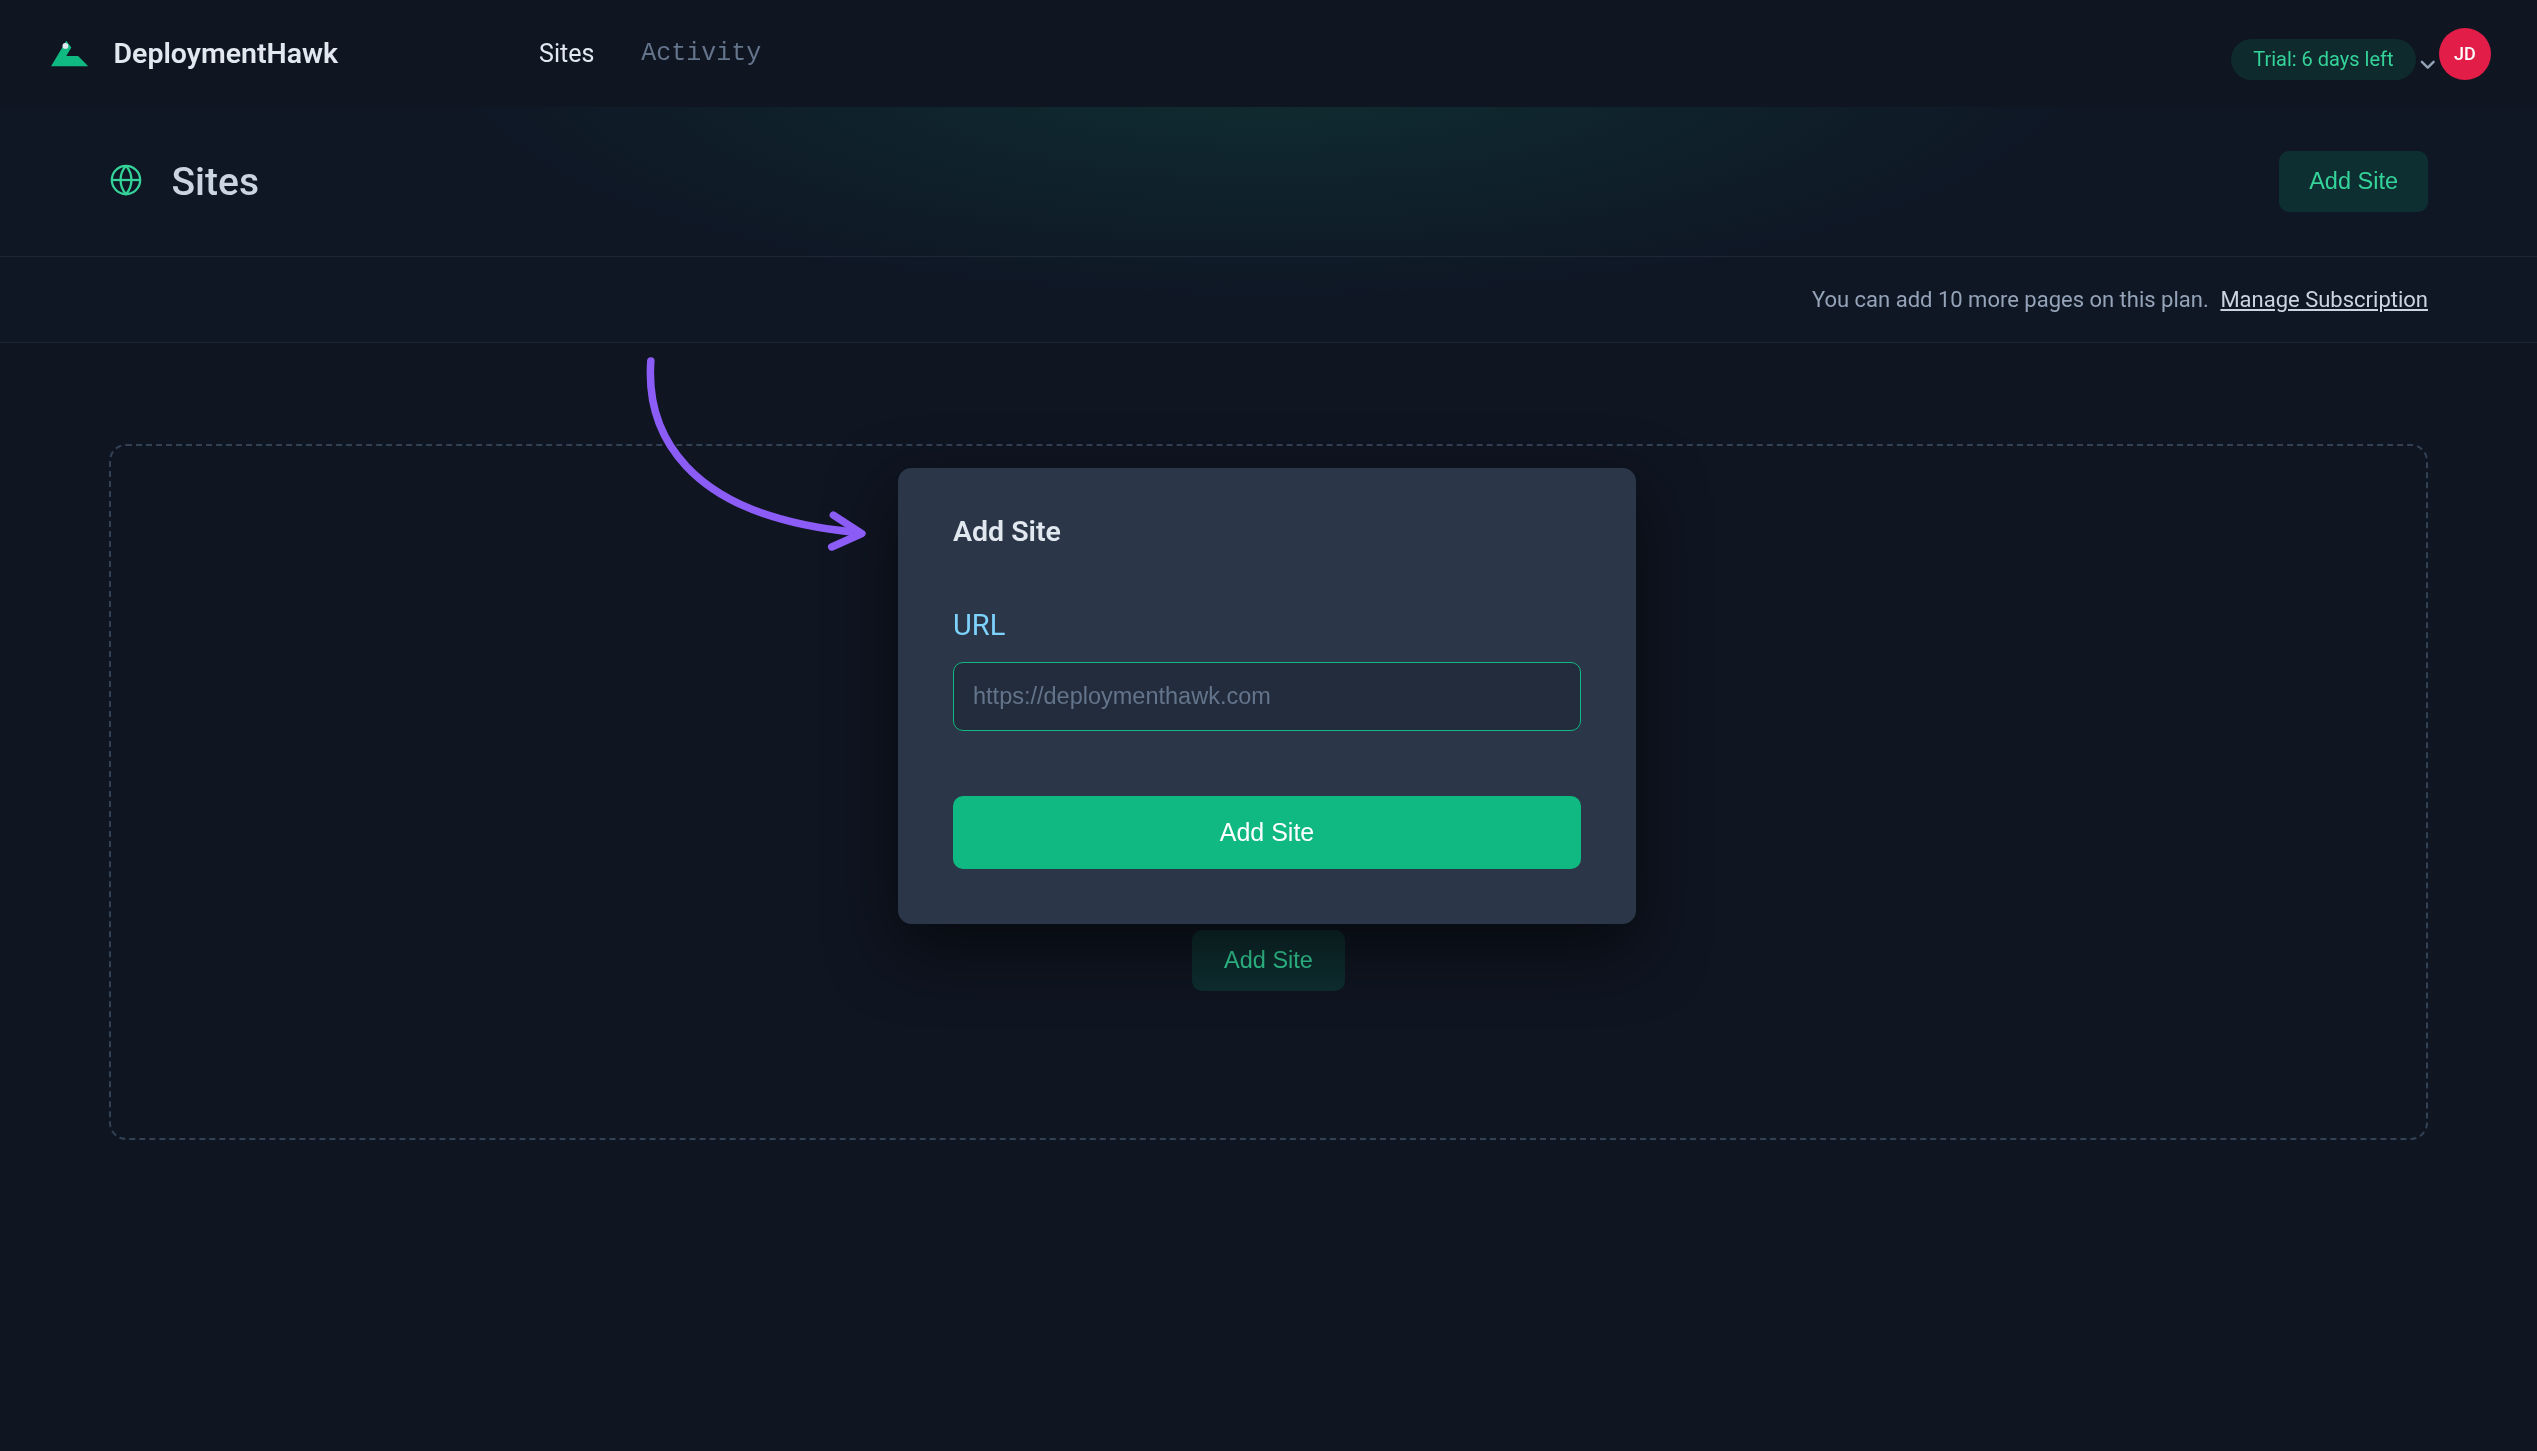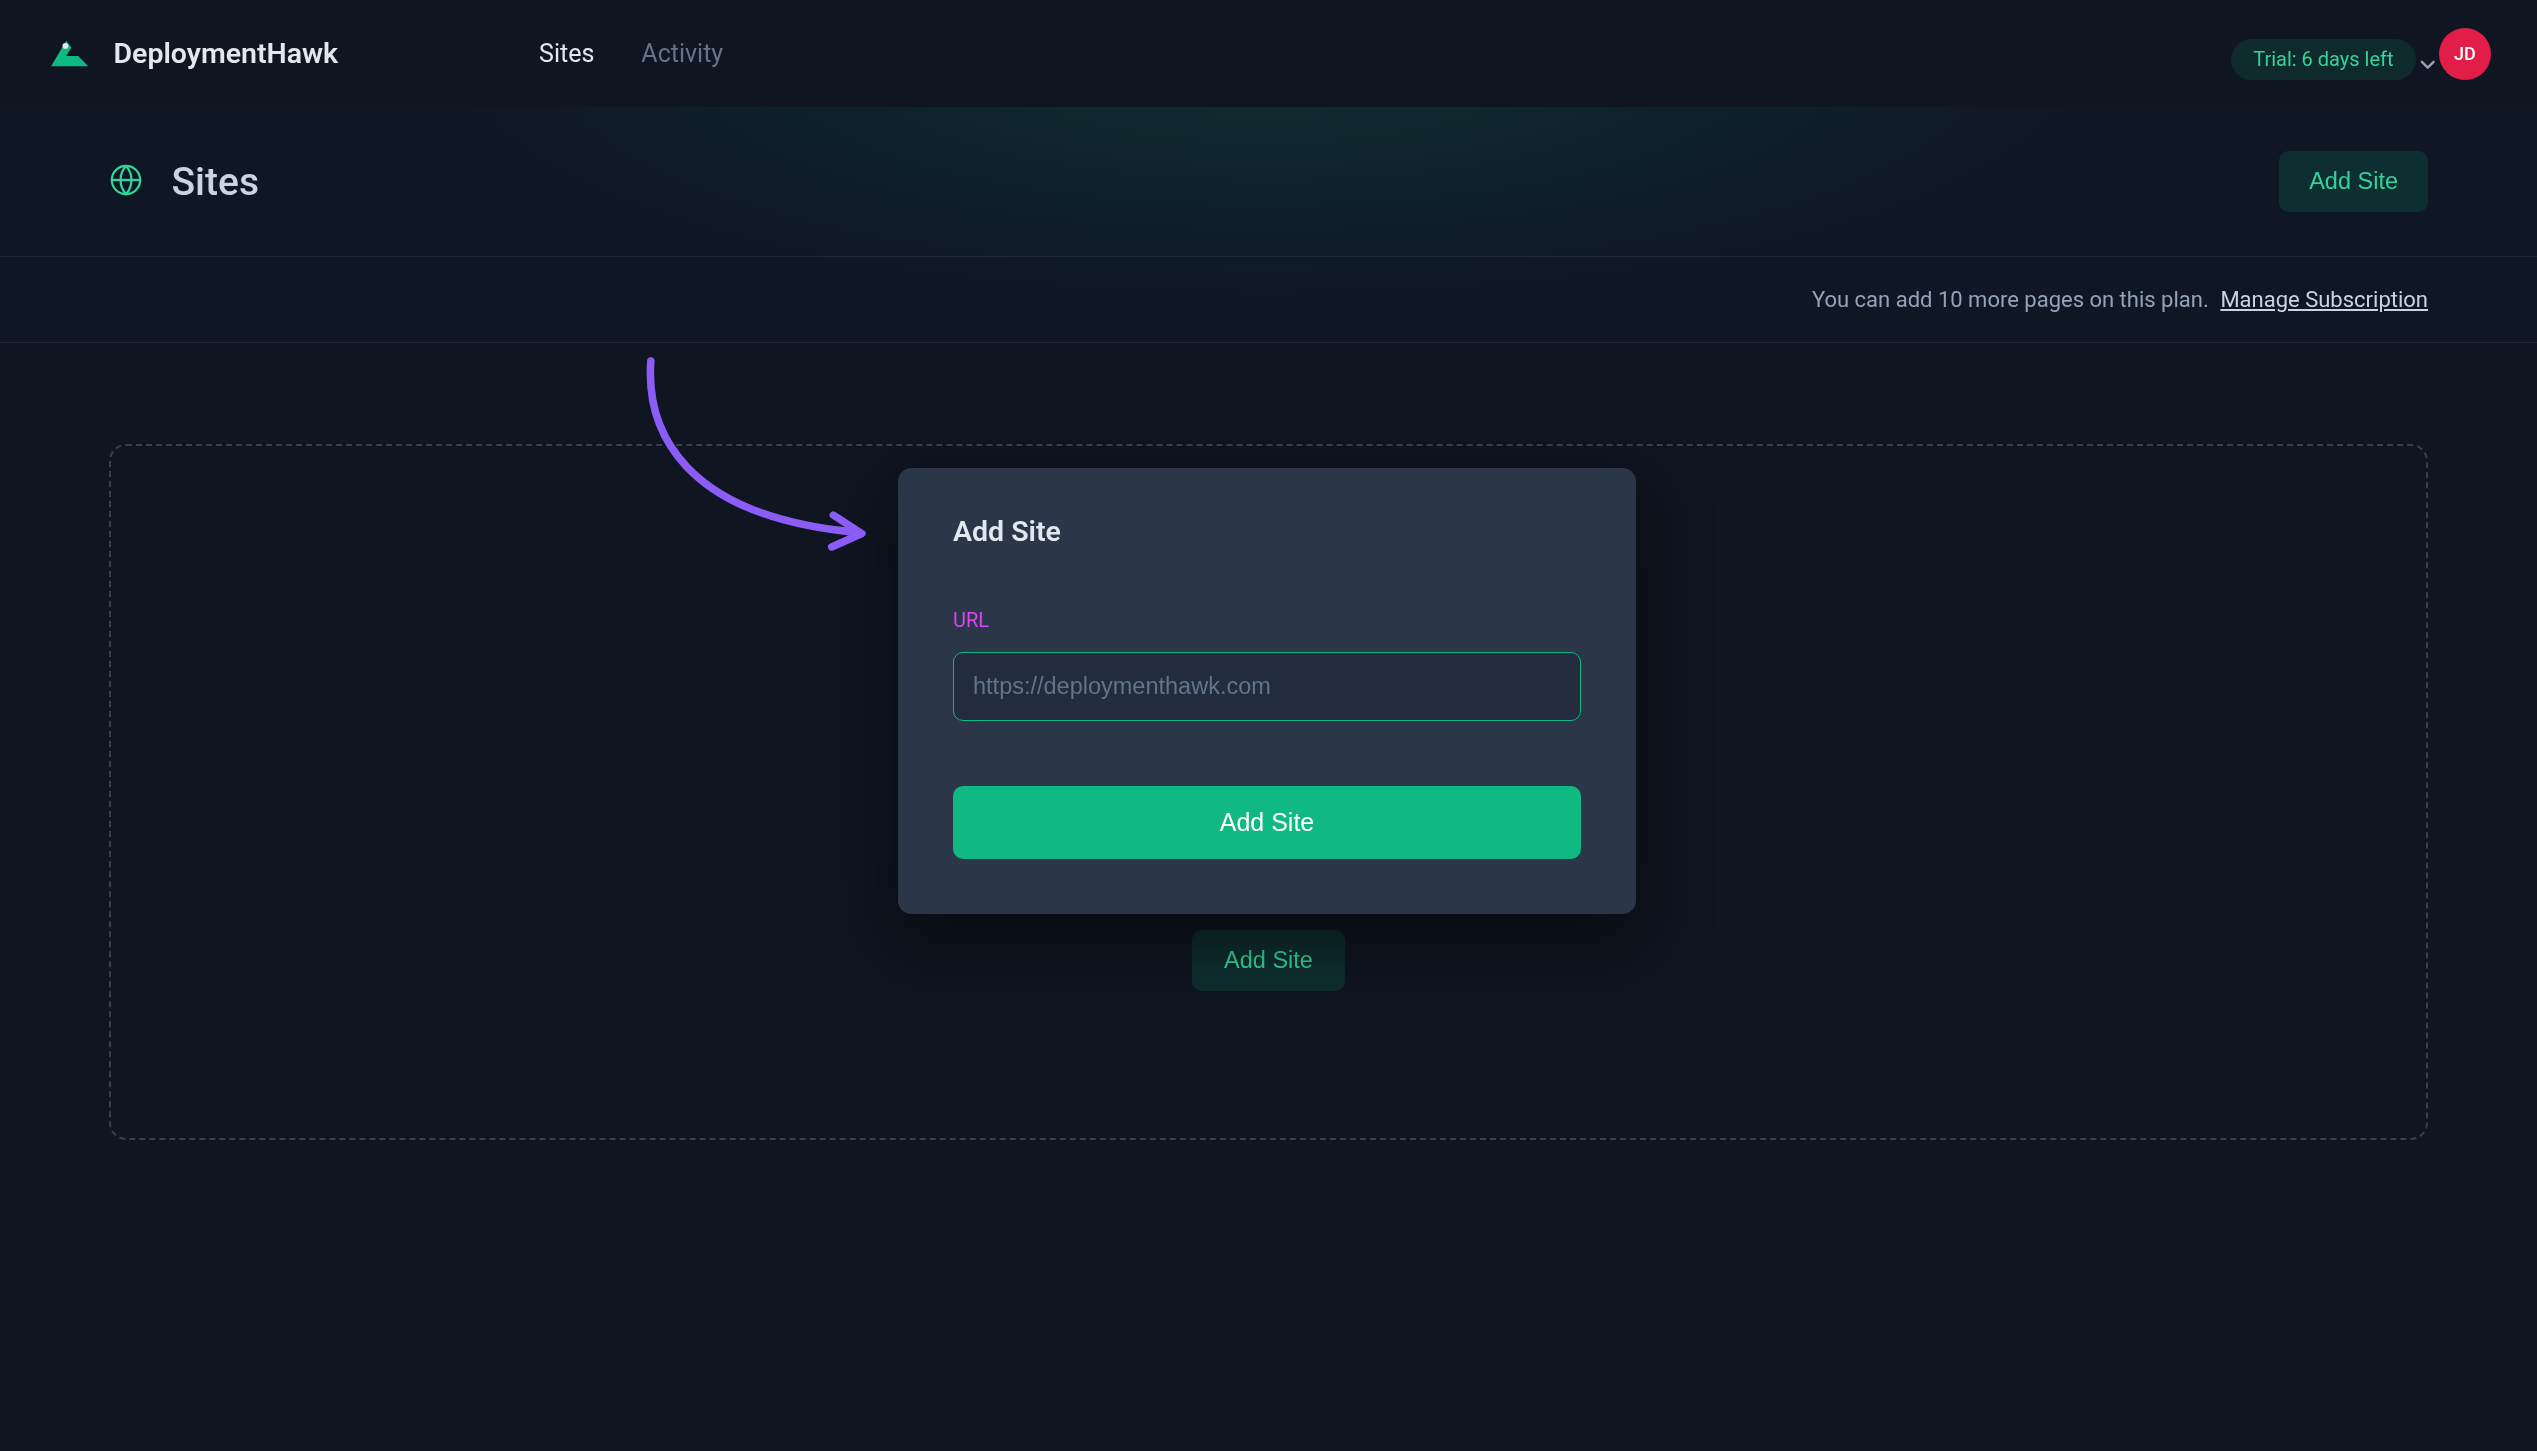--- a/index.html
+++ b/index.html
@@ -37,21 +37,21 @@
   .nav-links {
     display: flex;
     gap: 47px;
     margin-left: 201px;
   }
   .nav-link {
     font-size: 25px;
     color: #e2e8f0;
     cursor: pointer;
   }
-  .nav-link.inactive { color: #64748b; }
+  .nav-link.inactive { color: #64748b; font-family: Liberation Mono, monospace; }
   .nav-right {
     margin-left: auto;
     display: flex;
     align-items: flex-end;
   }
   .trial-badge {
     background: rgba(16,185,129,0.13);
     color: #34d399;
     font-size: 20px;
     padding: 8.4px 22px;
@@ -190,22 +190,22 @@
     z-index: 20;
     padding: 47px 55px 55px;
   }
   .modal-title {
     font-size: 28.5px;
     font-weight: 600;
     color: #e2e8f0;
     margin-bottom: 60px;
   }
   .modal-label {
-    font-size: 20px;
-    color: #d946ef;
+    font-size: 29px;
+    color: #7dd3fc;
     display: block;
     margin-bottom: 20px;
   }
   .modal-input {
     width: 100%;
     background: #222c3d;
     border: 1.7px solid #10b981;
     border-radius: 10px;
     padding: 20px 19px;
     font-size: 23.5px;

